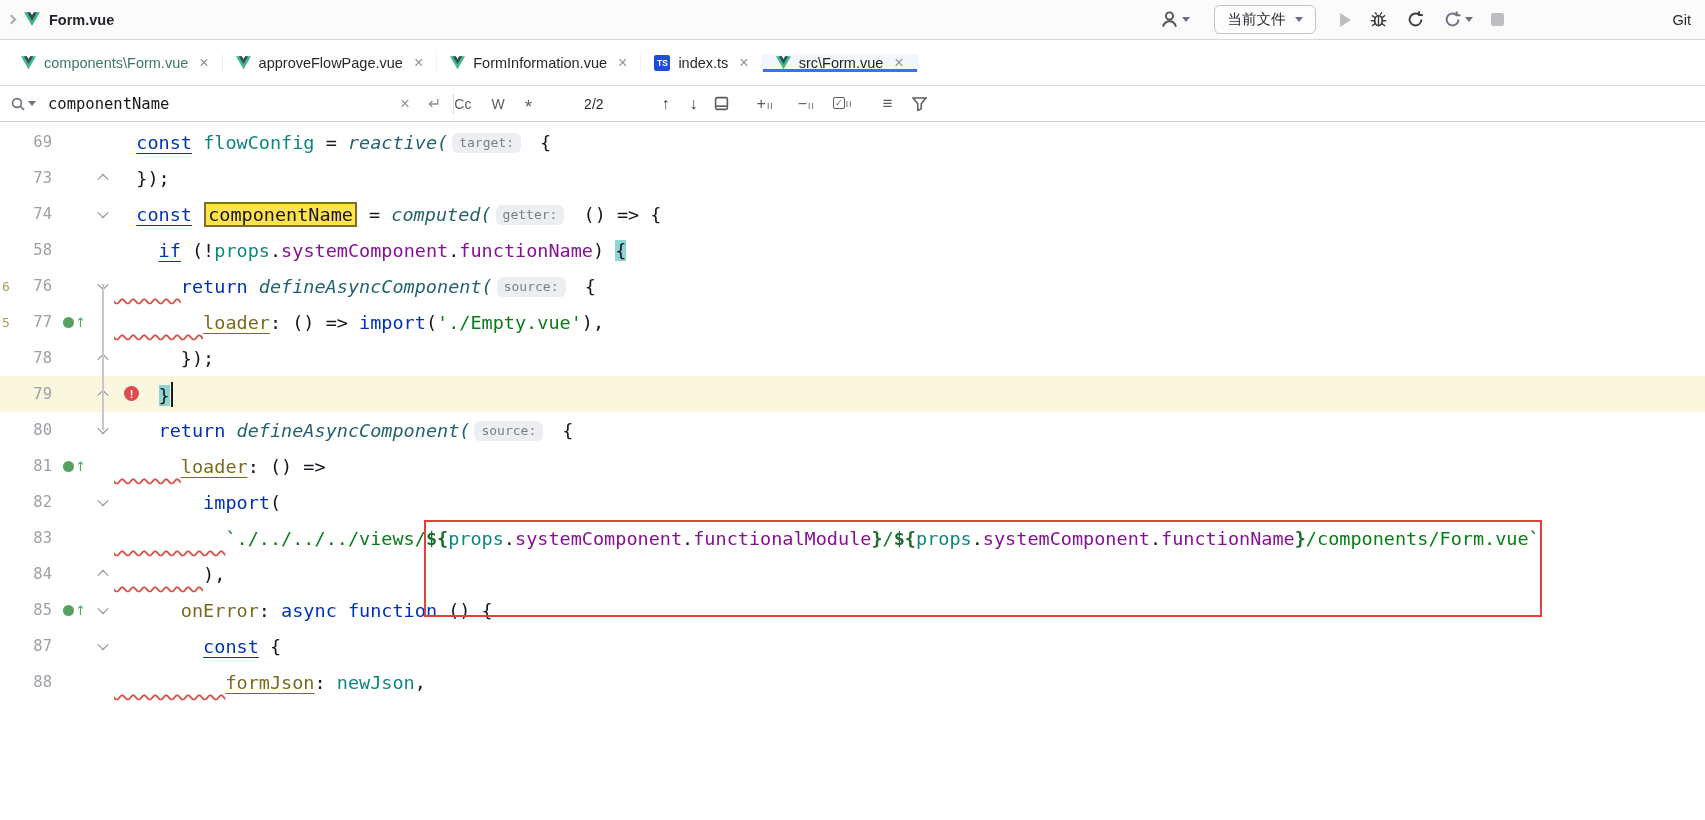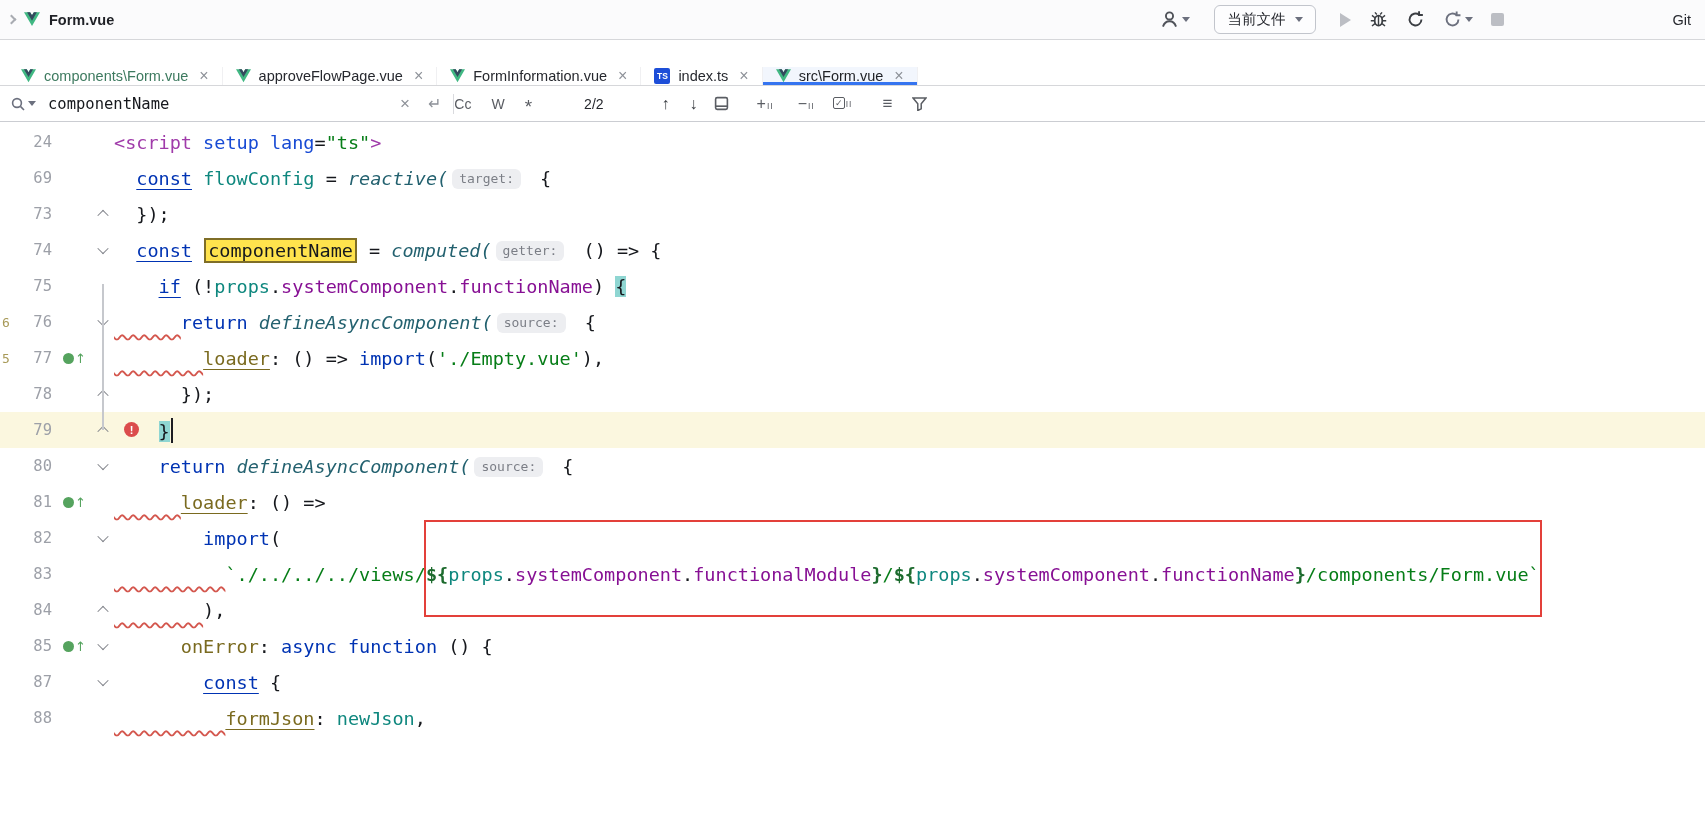--- a/index.html
+++ b/index.html
@@ -21,21 +21,21 @@
   .caret-down { width:0;height:0;border-left:4px solid transparent;border-right:4px solid transparent;
     border-top:5px solid #6C707E; display:inline-block; }
   .run-combo { display:flex; align-items:center; gap:10px; border:1px solid #C2C5CC; border-radius:6px;
     height:29px; padding:0 12px; font-size:14.5px; color:#26282E; background:#FDFDFE; margin:0 6px; }
   .play-tri { width:0;height:0;border-left:11px solid #BCBEC4;border-top:7px solid transparent;
     border-bottom:7px solid transparent; display:inline-block; }
   .stop-sq { width:13px;height:13px;background:#BCBEC4;border-radius:2px;display:inline-block; }
   .git-label { margin-left:150px; font-size:14.5px; color:#26282E; }
 
   
-  .tabbar { height:46px; display:flex; align-items:flex-end; background:#FFFFFF;
+  .tabbar { height:46px; display:flex; align-items:center; background:#FFFFFF;
     border-bottom:1px solid #D6D7DA; padding-left:8px; }
   .tab { display:flex; align-items:center; gap:8px; padding:0 13px; font-size:14.5px;
     color:#26282E; position:relative; border-right:1px solid #F0F0F2; }
   .tab.active { background:#F2F6FD; box-shadow:inset 0 -3px 0 #3574F0; }
   .tab-close { color:#8E9299; font-size:16px; margin-left:3px; }
   .ts-badge { display:inline-flex; width:16px; height:16px; background:#1d4ed8; color:#fff;
     font-size:8.5px; font-weight:bold; align-items:center; justify-content:center; border-radius:2px; }
   .tab-ico { display:inline-flex; align-items:center; }
 
   
@@ -254,27 +254,20 @@
     <svg width="15" height="14" viewBox="0 0 14 13">
         <path d="M1 1h12L8.6 6.2V11l-3.2 1.6V6.2z" fill="none" stroke="#5A5D63" stroke-width="1.4"></path>
       </svg>
   </span>
 </div>
 
 <div id="editor">
   <div id="rows">
       <div class="row">
         <span class="lnedge"></span>
-        <span class="ln">24</span>
-        <span class="gico"></span>
-        <span class="fold"></span>
-        <span class="codeline"><span class="s-tag">&lt;script </span><span class="s-attr">setup </span><span class="s-attr">lang</span><span class="s-pl">=</span><span class="s-str">"ts"</span><span class="s-tag">&gt;</span></span>
-      </div>
-      <div class="row">
-        <span class="lnedge"></span>
         <span class="ln">69</span>
         <span class="gico"></span>
         <span class="fold"></span>
         <span class="codeline"><span class="ind">&nbsp;&nbsp;</span><span class="s-kwu">const</span><span class="s-pl"> </span><span class="s-var">flowConfig</span><span class="s-pl"> = </span><span class="s-fn">reactive(</span><span class="s-inlay">target:</span><span class="s-pl"> {</span></span>
       </div>
       <div class="row">
         <span class="lnedge"></span>
         <span class="ln">73</span>
         <span class="gico"></span>
         <span class="fold">
@@ -286,21 +279,21 @@
         <span class="lnedge"></span>
         <span class="ln">74</span>
         <span class="gico"></span>
         <span class="fold">
           <span class="cd"></span>
         </span>
         <span class="codeline"><span class="ind">&nbsp;&nbsp;</span><span class="s-kwu">const</span><span class="s-pl"> </span><span class="s-match">componentName</span><span class="s-pl"> = </span><span class="s-fn">computed(</span><span class="s-inlay">getter:</span><span class="s-pl"> () =&gt; {</span></span>
       </div>
       <div class="row">
         <span class="lnedge"></span>
-        <span class="ln">75</span>
+        <span class="ln">58</span>
         <span class="gico"></span>
         <span class="fold"></span>
         <span class="codeline"><span class="ind">&nbsp;&nbsp;&nbsp;&nbsp;</span><span class="s-kwu">if</span><span class="s-pl"> (!</span><span class="s-var">props</span><span class="s-pl">.</span><span class="s-fld">systemComponent</span><span class="s-pl">.</span><span class="s-fld">functionName</span><span class="s-pl">) </span><span class="s-hlc">{</span></span>
       </div>
       <div class="row">
         <span class="lnedge">6</span>
         <span class="ln">76</span>
         <span class="gico"></span>
         <span class="fold">
           <span class="cd"></span>

